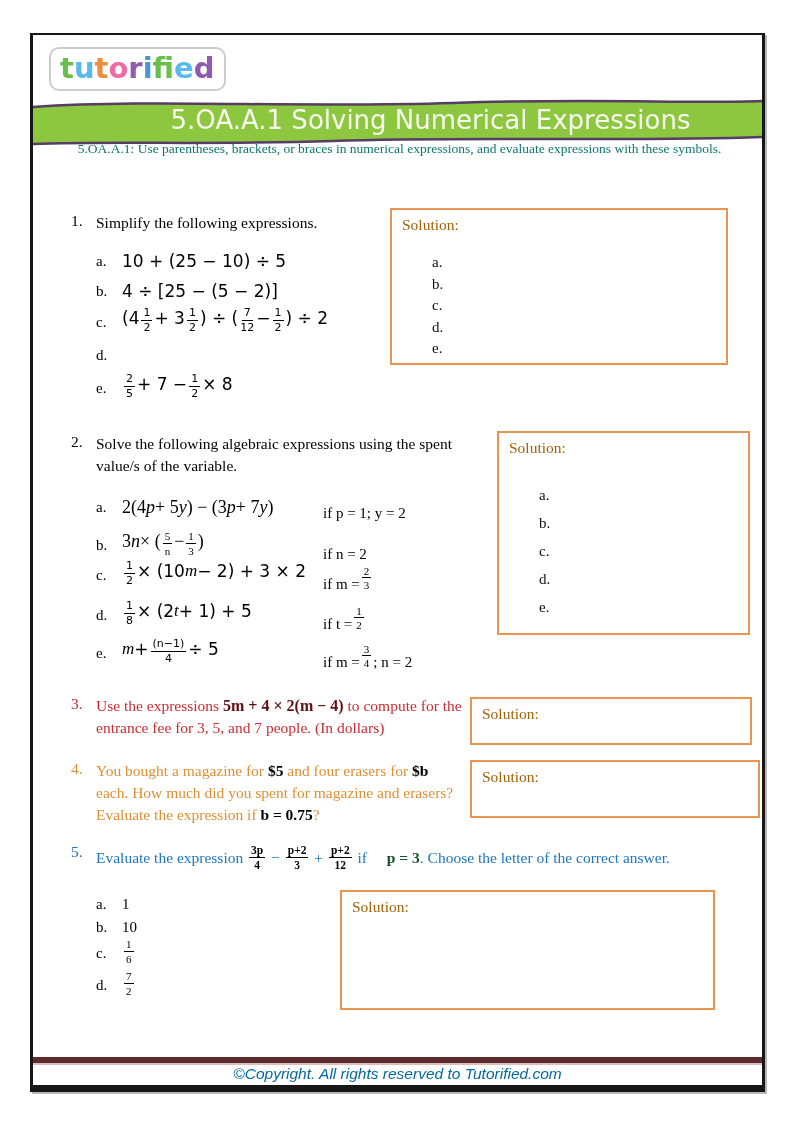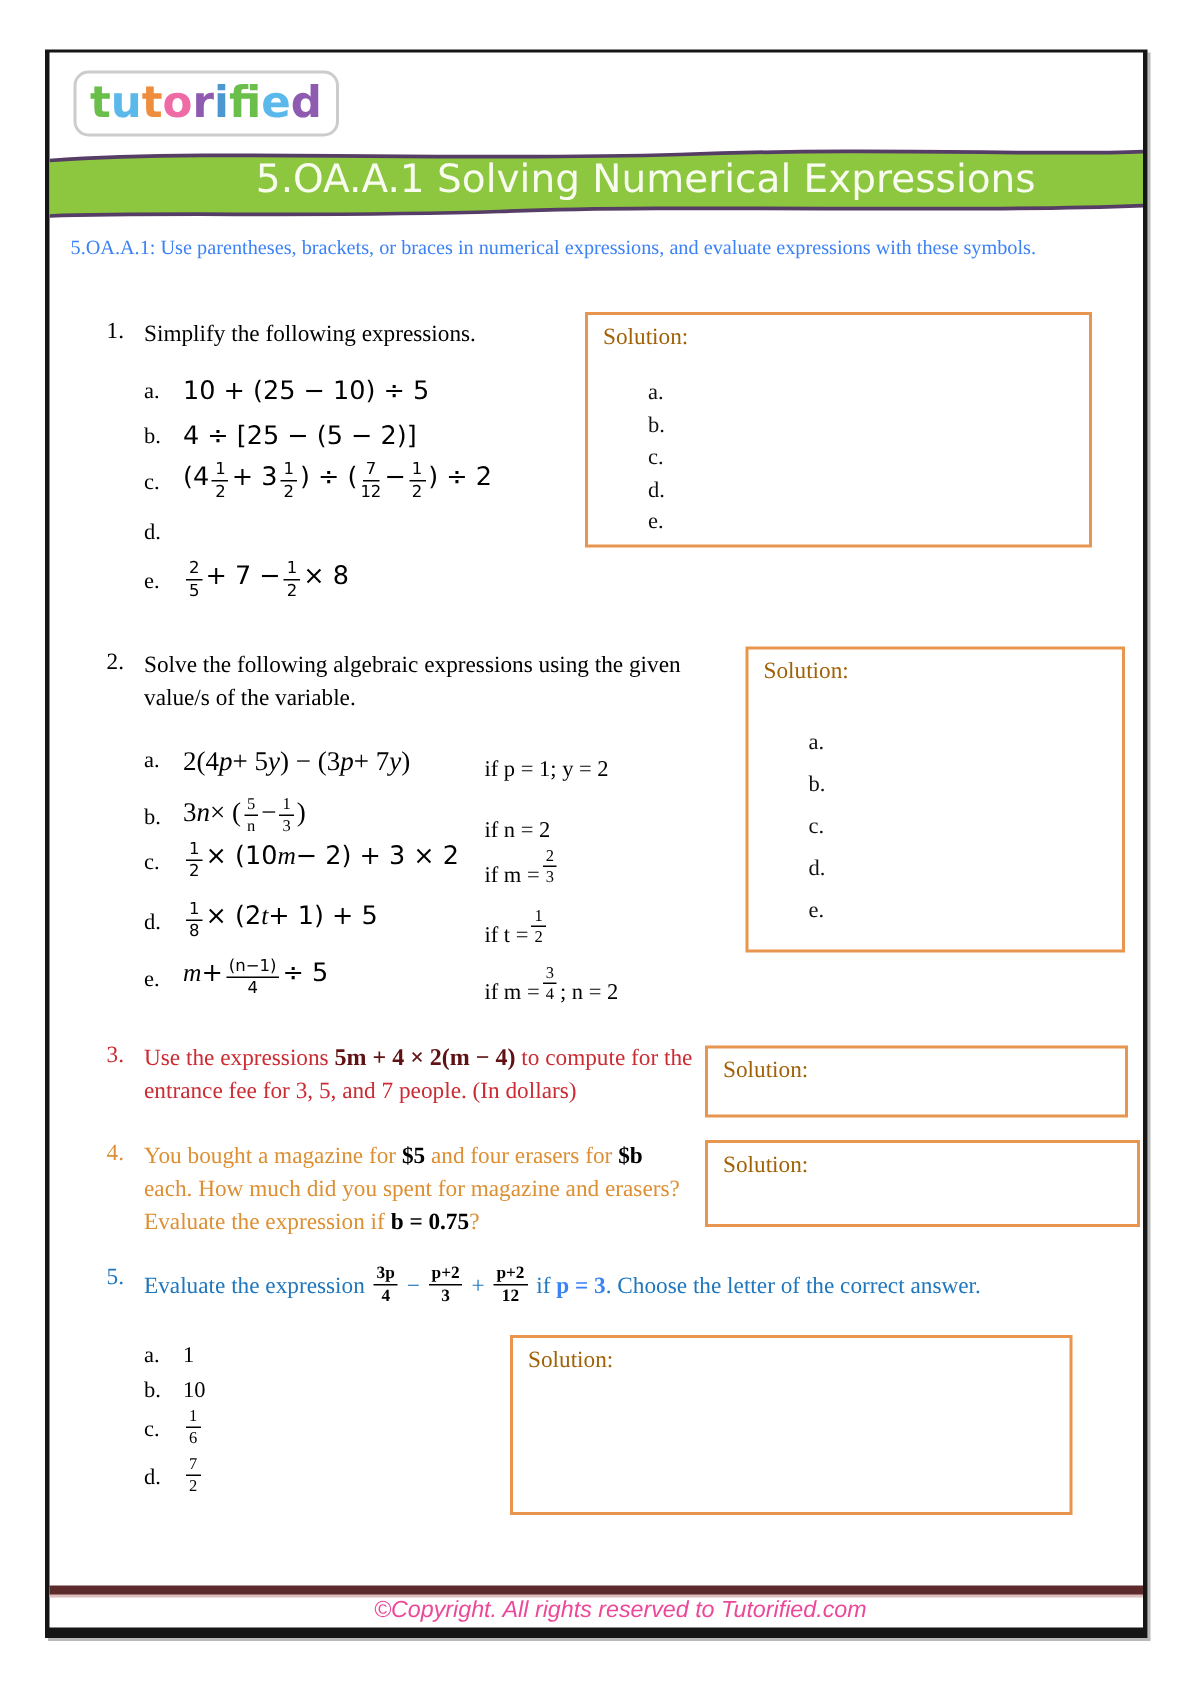--- a/index.html
+++ b/index.html
@@ -12,22 +12,22 @@
   
   .logo{position:absolute;left:16px;top:12px;padding:2px 9px 4px;border:2px solid #cccccc;
         border-radius:10px;background:#fff;font-family:"DejaVu Sans",sans-serif;
         font-weight:bold;font-size:29px;letter-spacing:0;}
   
   .band{position:absolute;left:0;top:60px;width:729px;height:52px;}
   .band-title{position:absolute;left:0;top:60px;width:729px;height:52px;line-height:50px;
         text-align:center;padding-left:66px;box-sizing:border-box;
         font-family:"DejaVu Sans",sans-serif;font-size:26px;color:#f8fcef;}
   
-  .standard{position:absolute;left:14px;top:122px;width:705px;
-        font-size:13.5px;color:#3b82f6;}
+  .standard{position:absolute;left:14px;top:106px;width:705px;
+        font-size:13.5px;color:#0f766e;text-align:center;}
   
   .qpara{position:absolute;left:38px;display:flex;align-items:flex-start;}
   .qnum{width:25px;flex:none;font-size:15.5px;}
   .qtext{font-size:15.5px;line-height:22px;}
   .row{position:absolute;left:63px;display:flex;align-items:center;height:30px;width:660px;}
   .row.tall{height:36px;}
   .itm-l{width:26px;flex:none;font-size:15px;}
   .expr{font-family:"DejaVu Sans",sans-serif;font-size:17px;white-space:nowrap;
         display:inline-flex;}
   .expr.serif{font-family:"Liberation Serif",serif;font-size:18px;}
@@ -37,34 +37,34 @@
         font-family:"Liberation Serif",serif;font-size:15px;color:#000;}
   .frac{display:inline-flex;flex-direction:column;align-items:center;font-size:11px;
         line-height:1.15;vertical-align:middle;margin:0 2px;transform:translateY(-1px);
         font-weight:inherit;}
   .frac .fn{border-bottom:1px solid currentColor;padding:0 2px 0;}
   .frac .fd{padding-top:1px;}
   
   .q3-text .tok-b{color:#601113;font-size:16px;}
   .q4-text .tok-b{color:#000;}
   .q5-text .frac{color:#000;font-weight:bold;font-size:11.5px;}
-  .q5-text .tok-b{color:#3b82f6;}
+  .q5-text .tok-b{color:#14532d;margin-left:16px;}
   
   .solbox{position:absolute;border:2px solid #e8964f;background:#fff;box-sizing:border-box;}
   .sol-label{position:absolute;left:10px;top:6px;font-size:15.5px;color:#a16207;}
   .sol-items{position:absolute;left:40px;font-size:15px;color:#111;}
   .sol-items.sp21{top:42px;line-height:21.5px;}
   .sol-items.sp28{top:48px;line-height:28px;}
   
   .choice-val{font-size:15px;}
   
   .footer-bar{position:absolute;left:0;top:1022px;width:729px;height:6px;
         box-shadow:0 2px 0 #ddbcbc;}
   .copyright{position:absolute;left:0;top:1030px;width:729px;text-align:center;
-        font-family:"Liberation Sans",sans-serif;font-style:italic;font-size:15.5px;color:#ec4899;padding-left:16px;}
+        font-family:"Liberation Sans",sans-serif;font-style:italic;font-size:15.5px;color:#0369a1;}
 </style>
 </head>
 <body>
 
 <div class="page">
   <div class="frame">
 
     <div class="logo">
       <span><span style="color: rgb(106, 191, 75);">t</span><span style="color: rgb(90, 185, 234);">u</span><span style="color: rgb(239, 141, 63);">t</span><span style="color: rgb(238, 107, 165);">o</span><span style="color: rgb(143, 91, 176);">r</span><span style="color: rgb(74, 151, 210);">i</span><span style="color: rgb(106, 191, 75);">f</span><span style="color: rgb(106, 191, 75);">i</span><span style="color: rgb(90, 185, 234);">e</span><span style="color: rgb(143, 91, 176);">d</span></span>
     </div>
@@ -145,21 +145,21 @@
           <div>a.</div>
           <div>b.</div>
           <div>c.</div>
           <div>d.</div>
           <div>e.</div>
         </div>
     </div>
 
     <div class="qpara" style="top:398px;">
       <span class="qnum">2.</span>
-      <div class="qtext" style="width:392px;">Solve the following algebraic expressions using the given value/s of the variable.</div>
+      <div class="qtext" style="width:392px;">Solve the following algebraic expressions using the spent value/s of the variable.</div>
     </div>
     <div class="row" style="top:457px;">
       <span class="itm-l">a.</span>
       <span class="expr serif">
           <span class="tok-t">2(4</span>
           <span class="tok-v">p</span>
           <span class="tok-t"> + 5</span>
           <span class="tok-v">y</span>
           <span class="tok-t">) − (3</span>
           <span class="tok-v">p</span>

